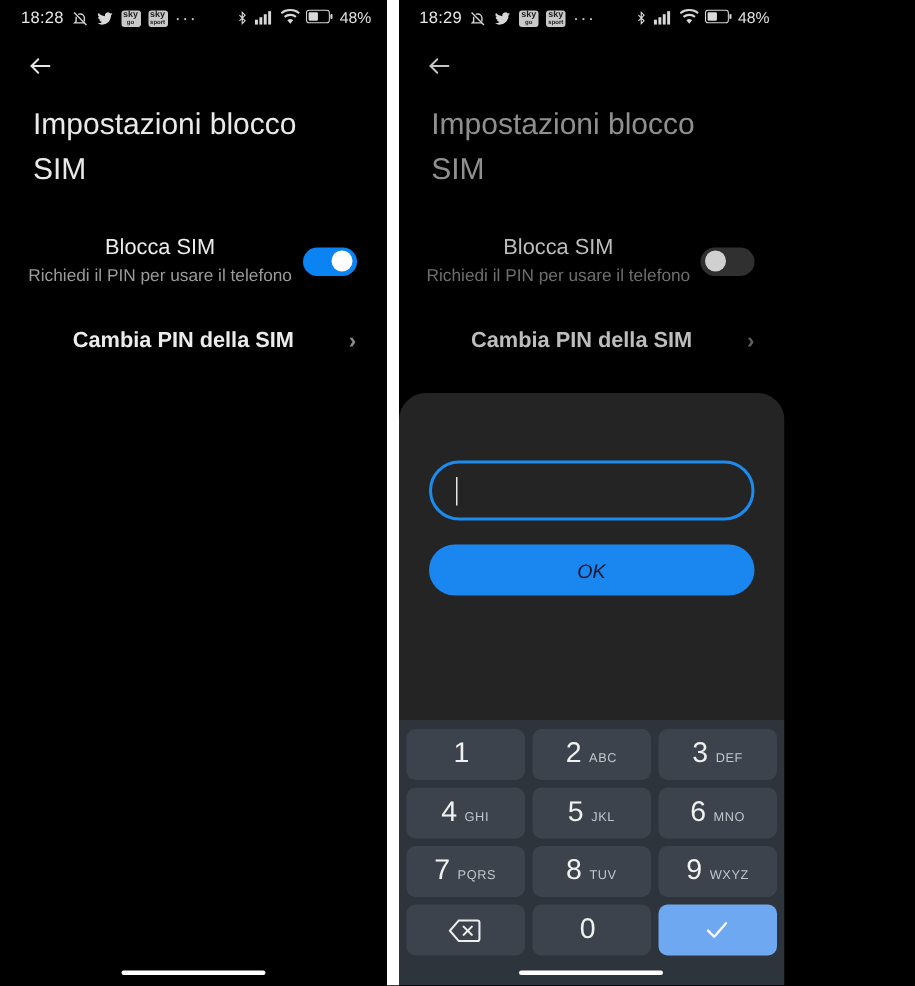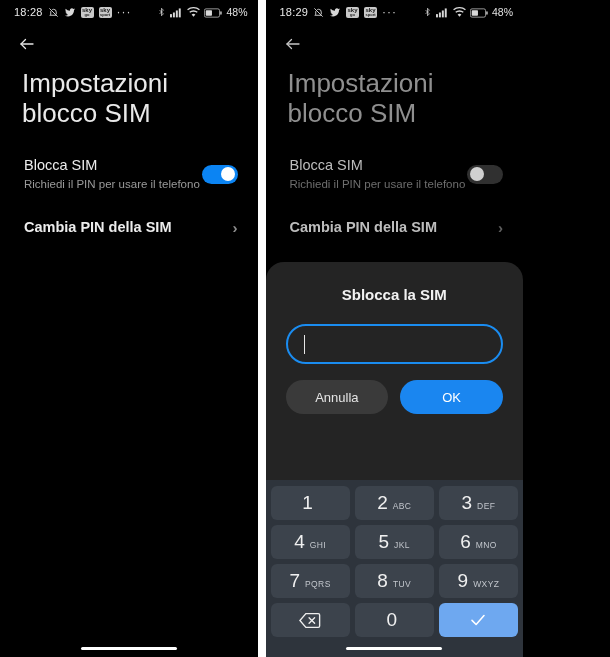--- a/index.html
+++ b/index.html
@@ -15,48 +15,48 @@
   .divider { width:8px; height:657px; background:#ffffff; flex:0 0 8px; }
   .panel.right { width:301px; }
 
   
   .statusbar {
     position:absolute; top:0; left:0; right:0; height:24px;
     display:flex; align-items:center; justify-content:space-between;
     padding:0 10px 0 14px;
   }
   .sb-left { display:flex; align-items:center; gap:5px; }
-  .sb-right { display:flex; align-items:flex-end; gap:4px; }
+  .sb-right { display:flex; align-items:flex-start; gap:4px; }
   .sb-time { color:#e8e8e8; font-size:11px; letter-spacing:.2px; }
   .sb-ico { color:#d8d8d8; display:inline-flex; align-items:center; }
   .sb-batt-txt { color:#e0e0e0; font-size:10.5px; }
   .sky-ico {
     width:13px; height:11px; border-radius:2px;
     background:#c9c9c9; color:#1a1a1a;
     font-size:6px; line-height:6px; font-weight:bold;
     display:flex; flex-direction:column; align-items:center; justify-content:center;
   }
   .sky-ico i { font-style:normal; font-size:4px; line-height:4px; }
   .dots { color:#d0d0d0; font-size:12px; letter-spacing:1px; }
 
   
   .backrow { position:absolute; top:32px; left:16px; width:34px; height:28px;
              display:flex; align-items:center; }
   .back-arrow { color:#e6e6e6; }
 
   
   .page-title {
     position:absolute; top:68px; left:22px; right:30px;
-    color:#e9e9e9; font-size:26px; font-weight:400; line-height:30px;
+    color:#e9e9e9; font-size:20px; font-weight:400; line-height:30px;
   }
 
   
   .row {
-    position:absolute; left:12px; right:0;
-    display:flex; align-items:center; padding:0 20px 0 12px;
+    position:absolute; left:0; right:0;
+    display:flex; align-items:center; padding:0 20px 0 12px;text-align:center;
   }
   .row-lock { top:152px; height:44px; }
   .row-pin  { top:212px; height:30px;font-weight:bold; }
   .row-texts { flex:1 1 auto; min-width:0; }
   .row-title { color:#ececec; font-size:14.5px; line-height:19px; }
   .row-sub { color:#9a9a9a; font-size:11.5px; line-height:16px; margin-top:1px; }
   .chev { color:#8d8d8d; font-size:15px; line-height:1; }
 
   
   .toggle { width:36px; height:19px; border-radius:11px; position:relative; flex:0 0 36px; }
@@ -85,21 +85,21 @@
   .dlg-label { color:#9b9b9b; font-size:11px; margin-top:28px; }
   .dlg-input {
     margin-top:21px; height:40px; border:2px solid #1a8cf0; border-radius:20px;
     background:transparent; display:flex; align-items:center; padding:0 16px;
   }
   .caret { width:1.5px; height:19px; background:#e6e6e6; }
   .dlg-btns { margin-top:16px; display:flex; gap:12px; }
   .btn { flex:1 1 0; height:34px; border-radius:17px; display:flex; align-items:center;
          justify-content:center; font-size:13px; }
   .btn-cancel { background:#3a3a3a; color:#e4e4e4; }
-  .btn-ok { background:#1a86f0; color:#ffffff; }
+  .btn-ok { background:#1a86f0; color:#0f172a;font-style:italic; }
 
   
   .keypad {
     position:absolute; left:0; right:0; bottom:0; top:480px;
     background:#2e343c; padding:6px 5px 22px 5px;
     display:flex; flex-direction:column; gap:5px;
   }
   .krow { display:flex; gap:5px; flex:1 1 0; }
   .key {
     flex:1 1 0; background:#3c434c; border-radius:6px;
@@ -299,27 +299,25 @@
 
       <div class="row row-pin">
         <div class="row-texts">
           <div class="row-title">Cambia PIN della SIM</div>
         </div>
         <span class="chev">›</span>
       </div>
     </div>
 
     <div class="dialog">
-      <div class="dlg-title">Sblocca la SIM</div>
       <div class="dlg-input">
         <span class="caret"></span>
         <span placeholder=""></span>
       </div>
       <div class="dlg-btns">
-        <div class="btn btn-cancel">Annulla</div>
         <div class="btn btn-ok">OK</div>
       </div>
     </div>
 
     <div class="keypad">
       <div class="krow">
         <div class="key">
           <span class="num">1</span>
           <span class="ltr"></span>
         </div>

